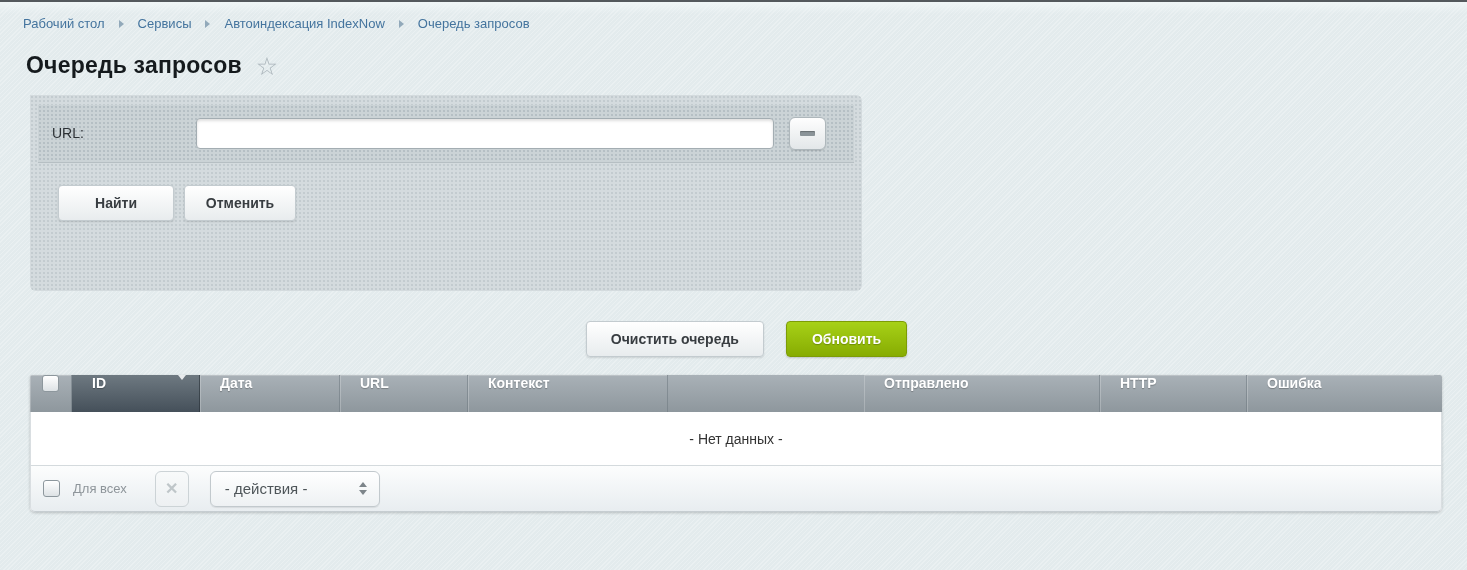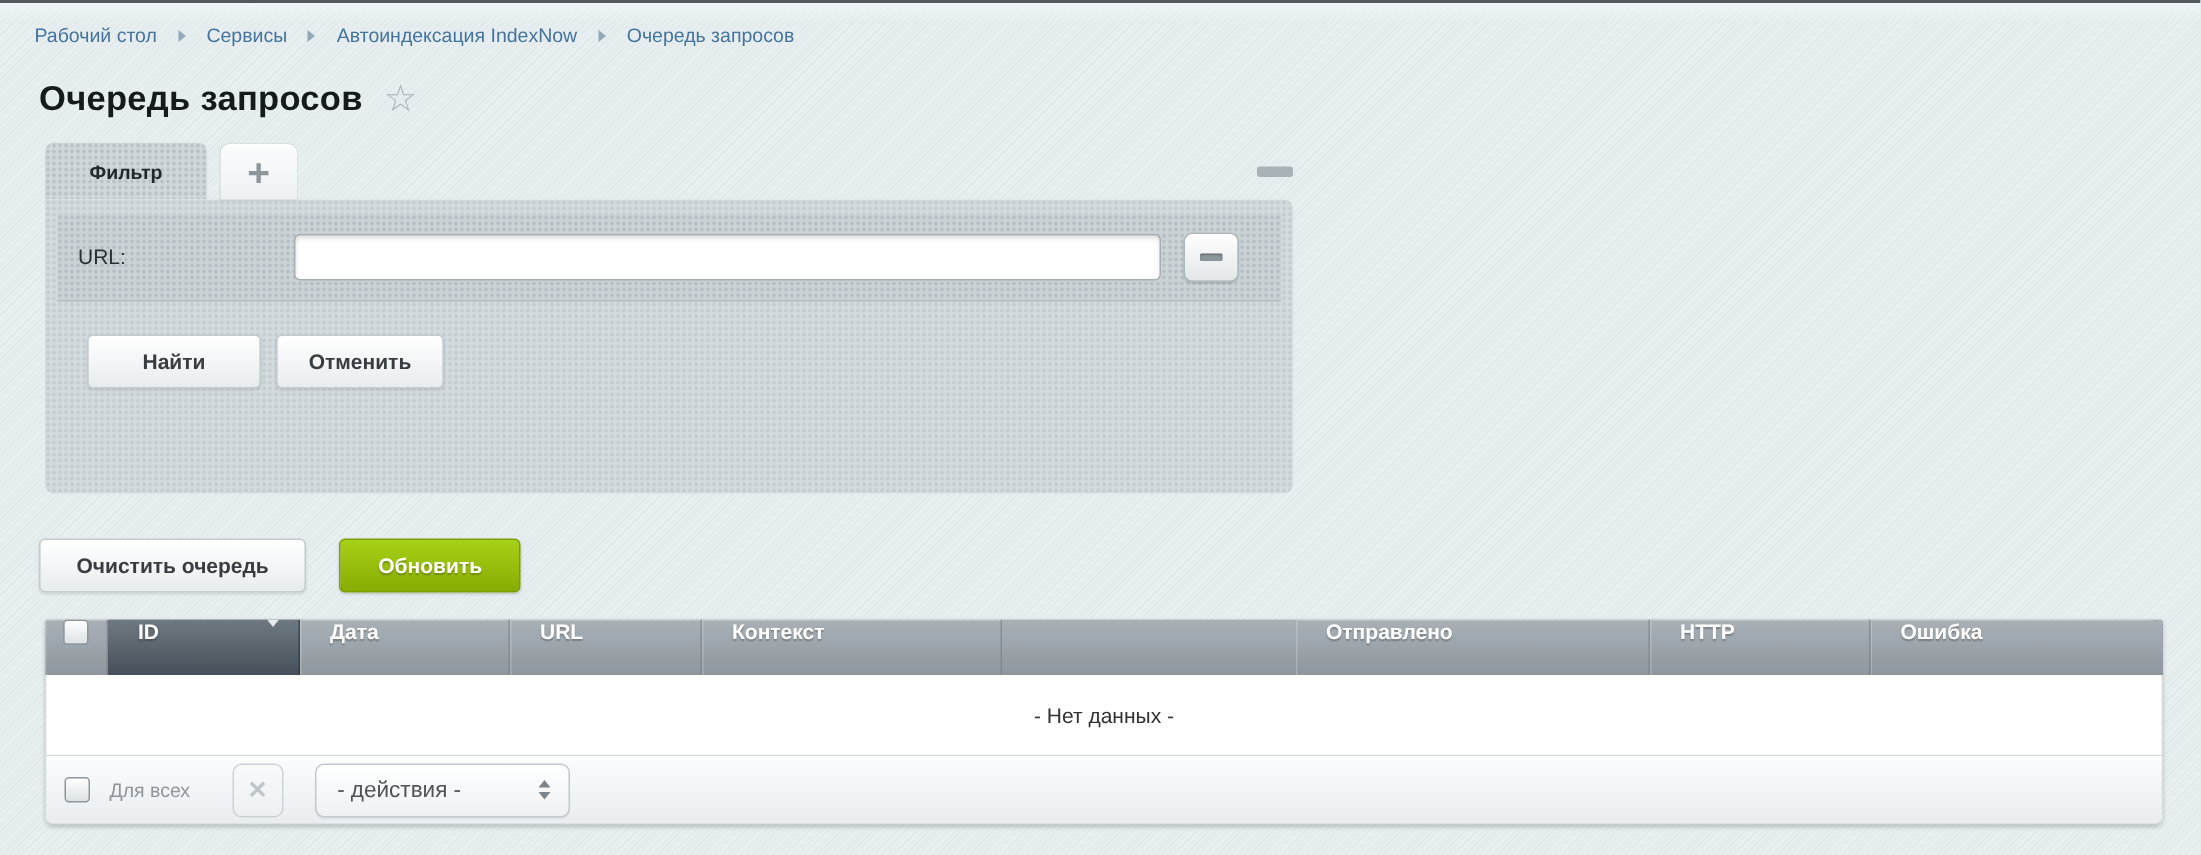--- a/index.html
+++ b/index.html
@@ -77,21 +77,21 @@
     height:36px; border-radius:4px; font-family:"Liberation Sans",sans-serif;
     font-size:14px; font-weight:bold; cursor:pointer;
   }
   .btn.white {
     background:linear-gradient(#ffffff, #e8ecee);
     border:1px solid #c3cbcf; color:#383d41;
     box-shadow:0 1px 2px rgba(0,0,0,0.12);
   }
   .btn.find { width:116px; margin-right:10px; }
   .btn.cancel { width:112px; }
-  .action-row { margin:30px 0 0 26px; display:flex; }
+  .action-row { margin:30px 0 0 26px; display:flex;justify-content:center; }
   .btn.clear { padding:0 24px; }
   .btn.green {
     margin-left:22px; padding:0 25px;
     background:linear-gradient(#a7d117, #87ac02);
     border:1px solid #7d9c06; color:#fff;
     text-shadow:0 1px 1px rgba(0,0,0,0.25);
     box-shadow:0 1px 2px rgba(0,0,0,0.18);
   }
 
   
@@ -157,29 +157,20 @@
   <span class="bc-arrow"></span>
   <a>Очередь запросов</a>
 </nav>
 
 <div class="title-row">
   <h1>Очередь запросов</h1>
   <span class="star">☆</span>
 </div>
 
 <div class="filter-wrap">
-  <div class="filter-tabs-row">
-    <div class="filter-tab active dots">
-      <span>Фильтр</span>
-    </div>
-    <div class="filter-tab add">
-      <span class="plus-icon">+</span>
-    </div>
-    <div class="collapse-btn"></div>
-  </div>
   <div class="filter-body">
     <div class="filter-fields">
       <div class="filter-row">
         <label>URL:</label>
         <input type="text" value="" style="">
         <button class="minus-btn">
           <span class="minus-glyph"></span>
         </button>
       </div>
     </div>

